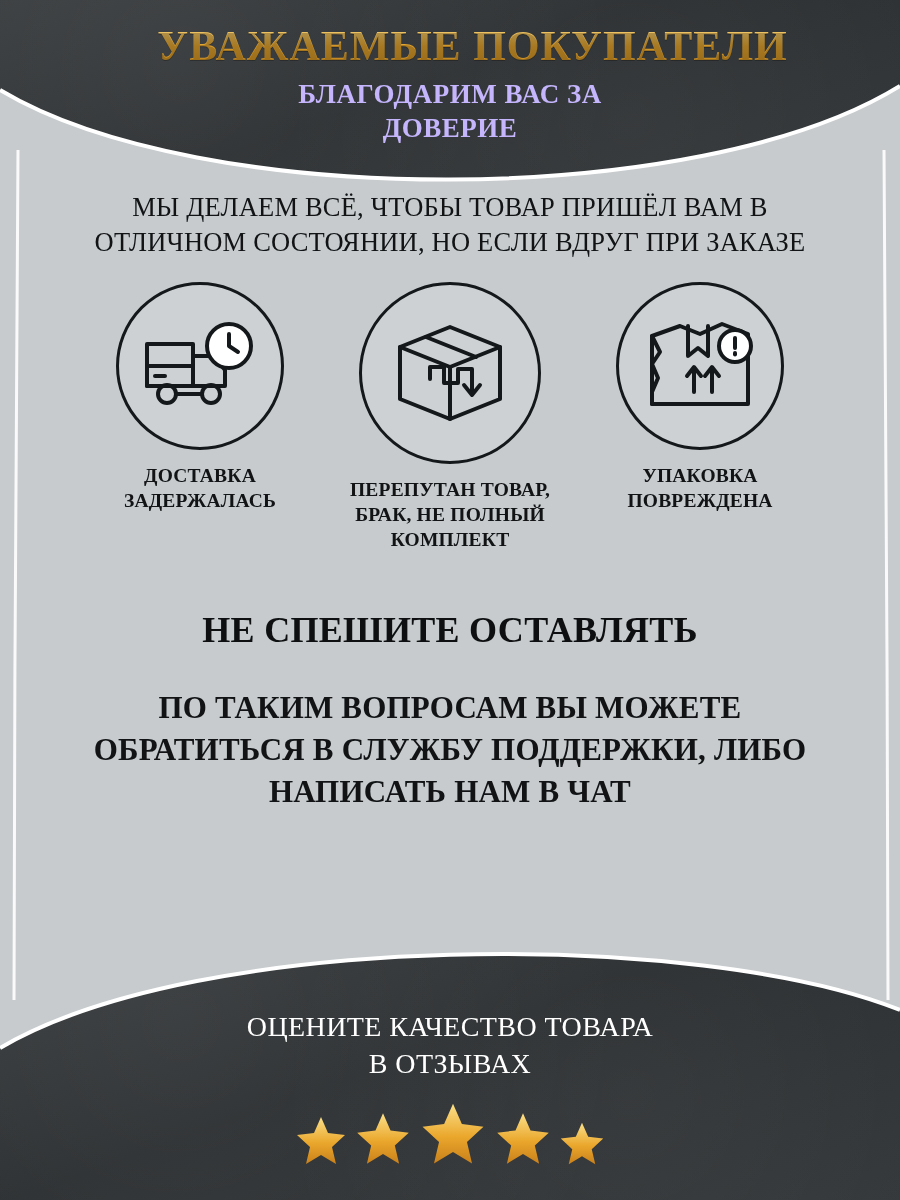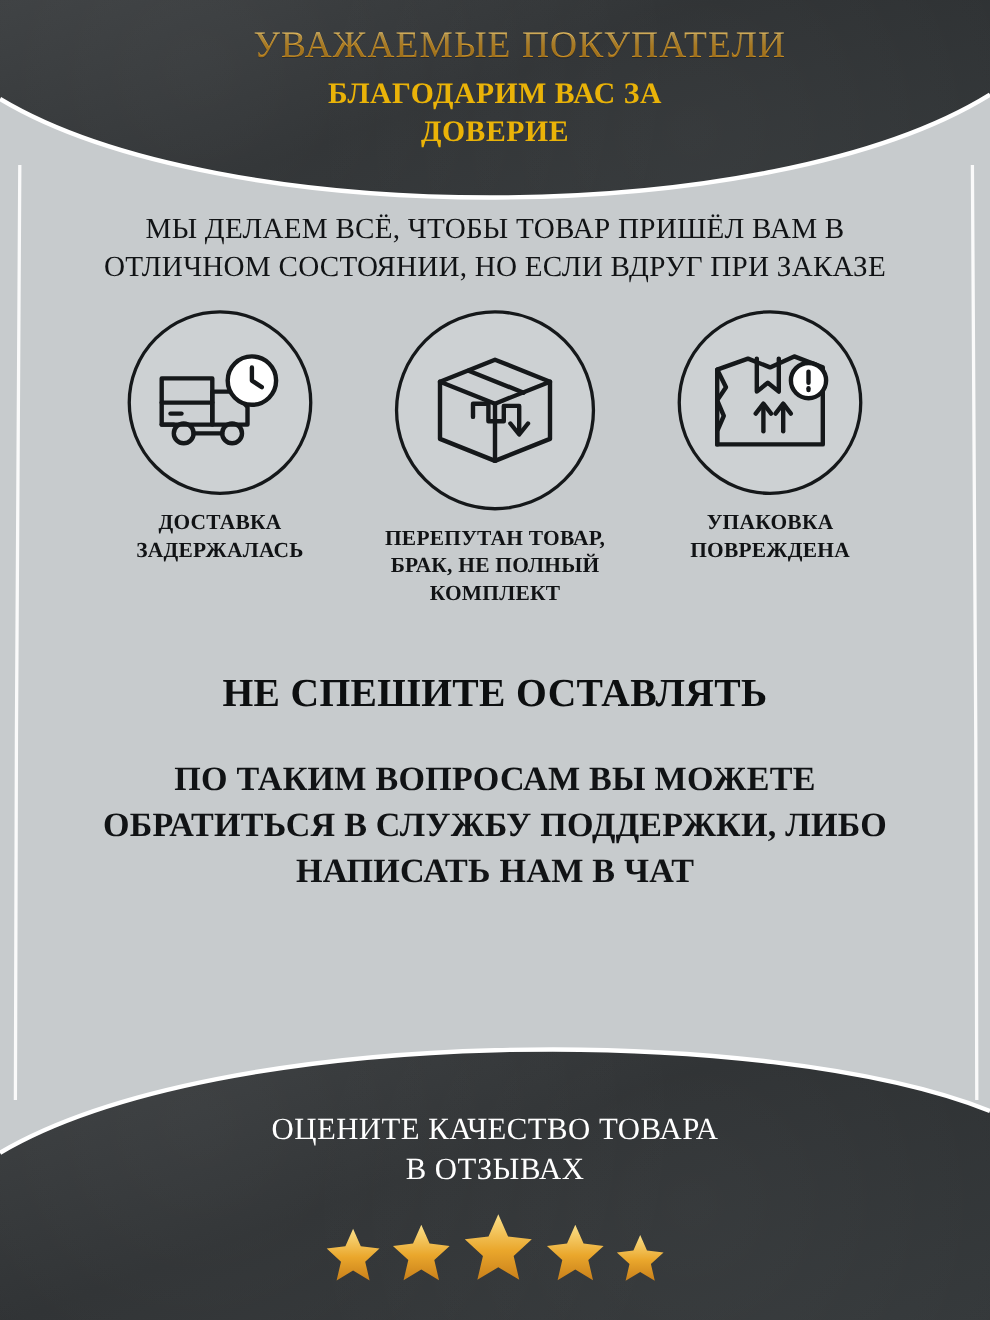--- a/index.html
+++ b/index.html
@@ -46,37 +46,37 @@
   
   .header-block {
     position: absolute;
     top: 22px;
     left: 0;
     width: 900px;
     text-align: center;
     z-index: 6;
   }
   .title-gold {
-    font-size: 34px;
+    font-size: 42px;
     letter-spacing: 1px;
-    font-weight: normal;
+    font-weight: bold;
     color: #e8a93a;
     background: linear-gradient(180deg, #f6d98a 0%, #e0a22e 50%, #c98a1e 100%);
     -webkit-background-clip: text;
     background-clip: text;
     color: transparent;
     text-shadow: 0 1px 0 rgba(0,0,0,0.25);
     line-height: 1.15;
     padding-left: 45px;
   }
   .title-white {
     margin-top: 8px;
     font-size: 27px;
     font-weight: bold;
-    color: #eab308;
+    color: #c4b5fd;
     line-height: 1.25;
     letter-spacing: 0.5px;
   }
 
   
   .main-content {
     position: absolute;
     top: 190px;
     left: 0;
     width: 900px;

